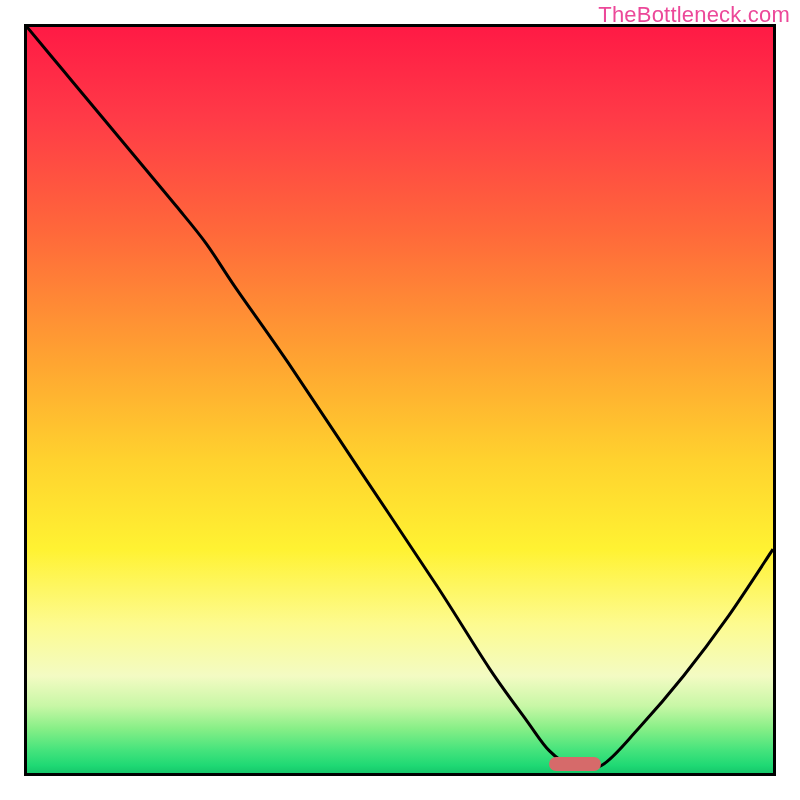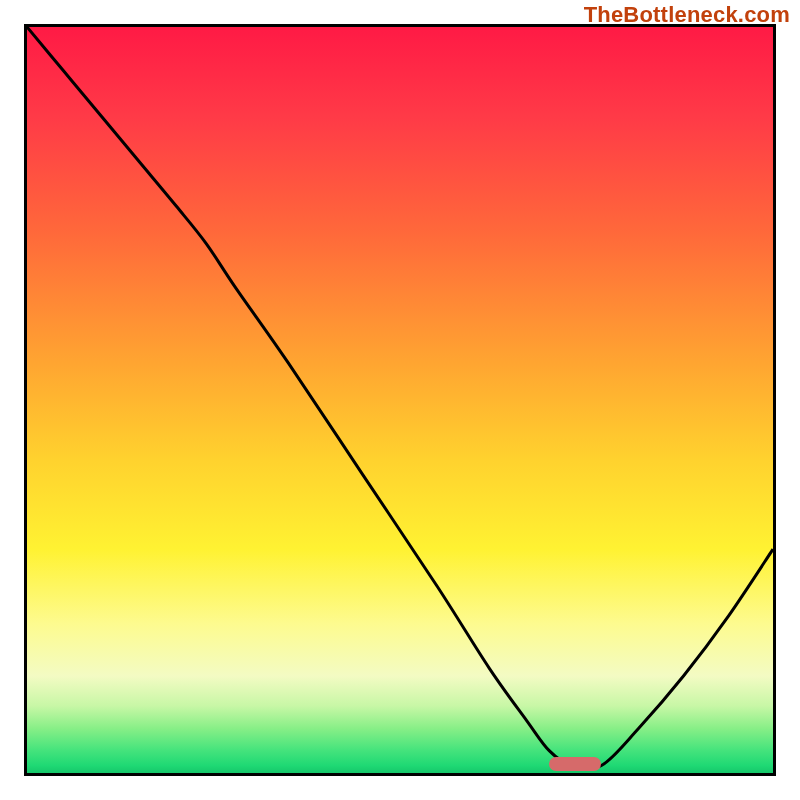--- a/index.html
+++ b/index.html
@@ -14,22 +14,22 @@
   .frame {
     position: relative;
     width: 800px;
     height: 800px;
   }
   .watermark {
     position: absolute;
     top: 2px;
     right: 10px;
     font-size: 22px;
-    font-weight: 700;
-    color: #c2410c;
+    font-weight: 400;
+    color: #ec4899;
     letter-spacing: 0.2px;
   }
   .plot-area {
     position: absolute;
     left: 24px;
     top: 24px;
     width: 752px;
     height: 752px;
     border: 3px solid #000;
     box-sizing: border-box;

